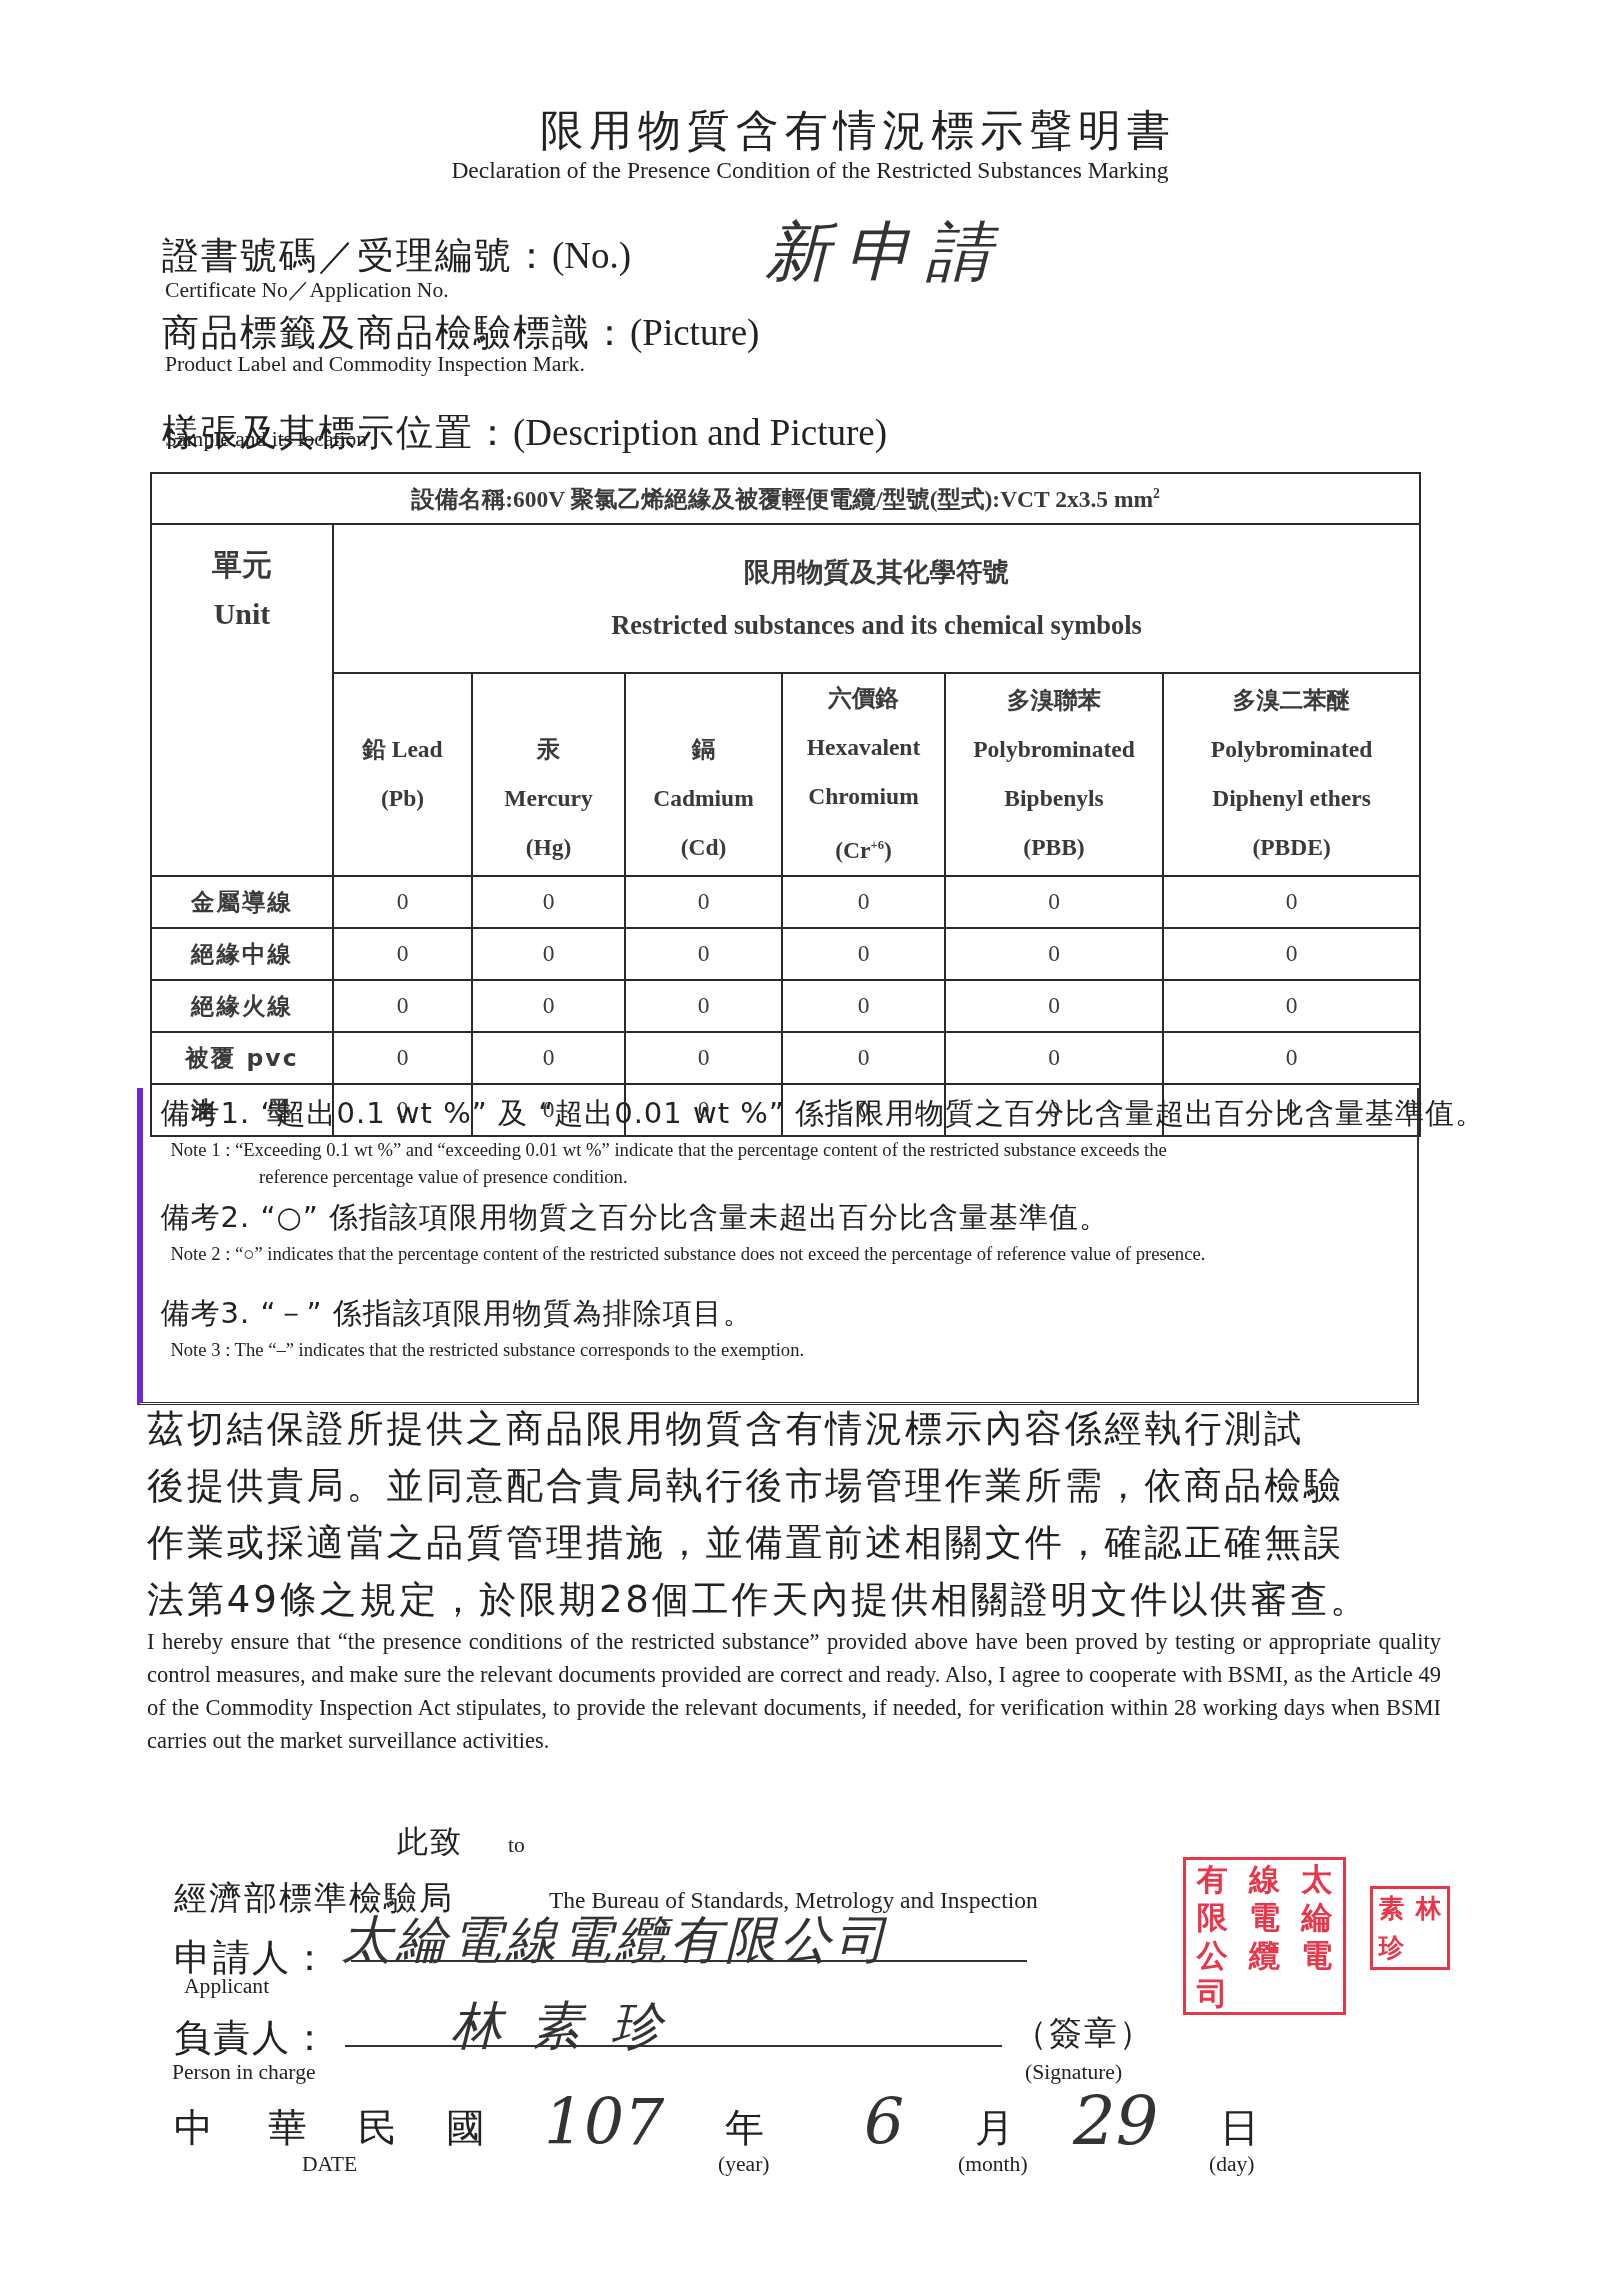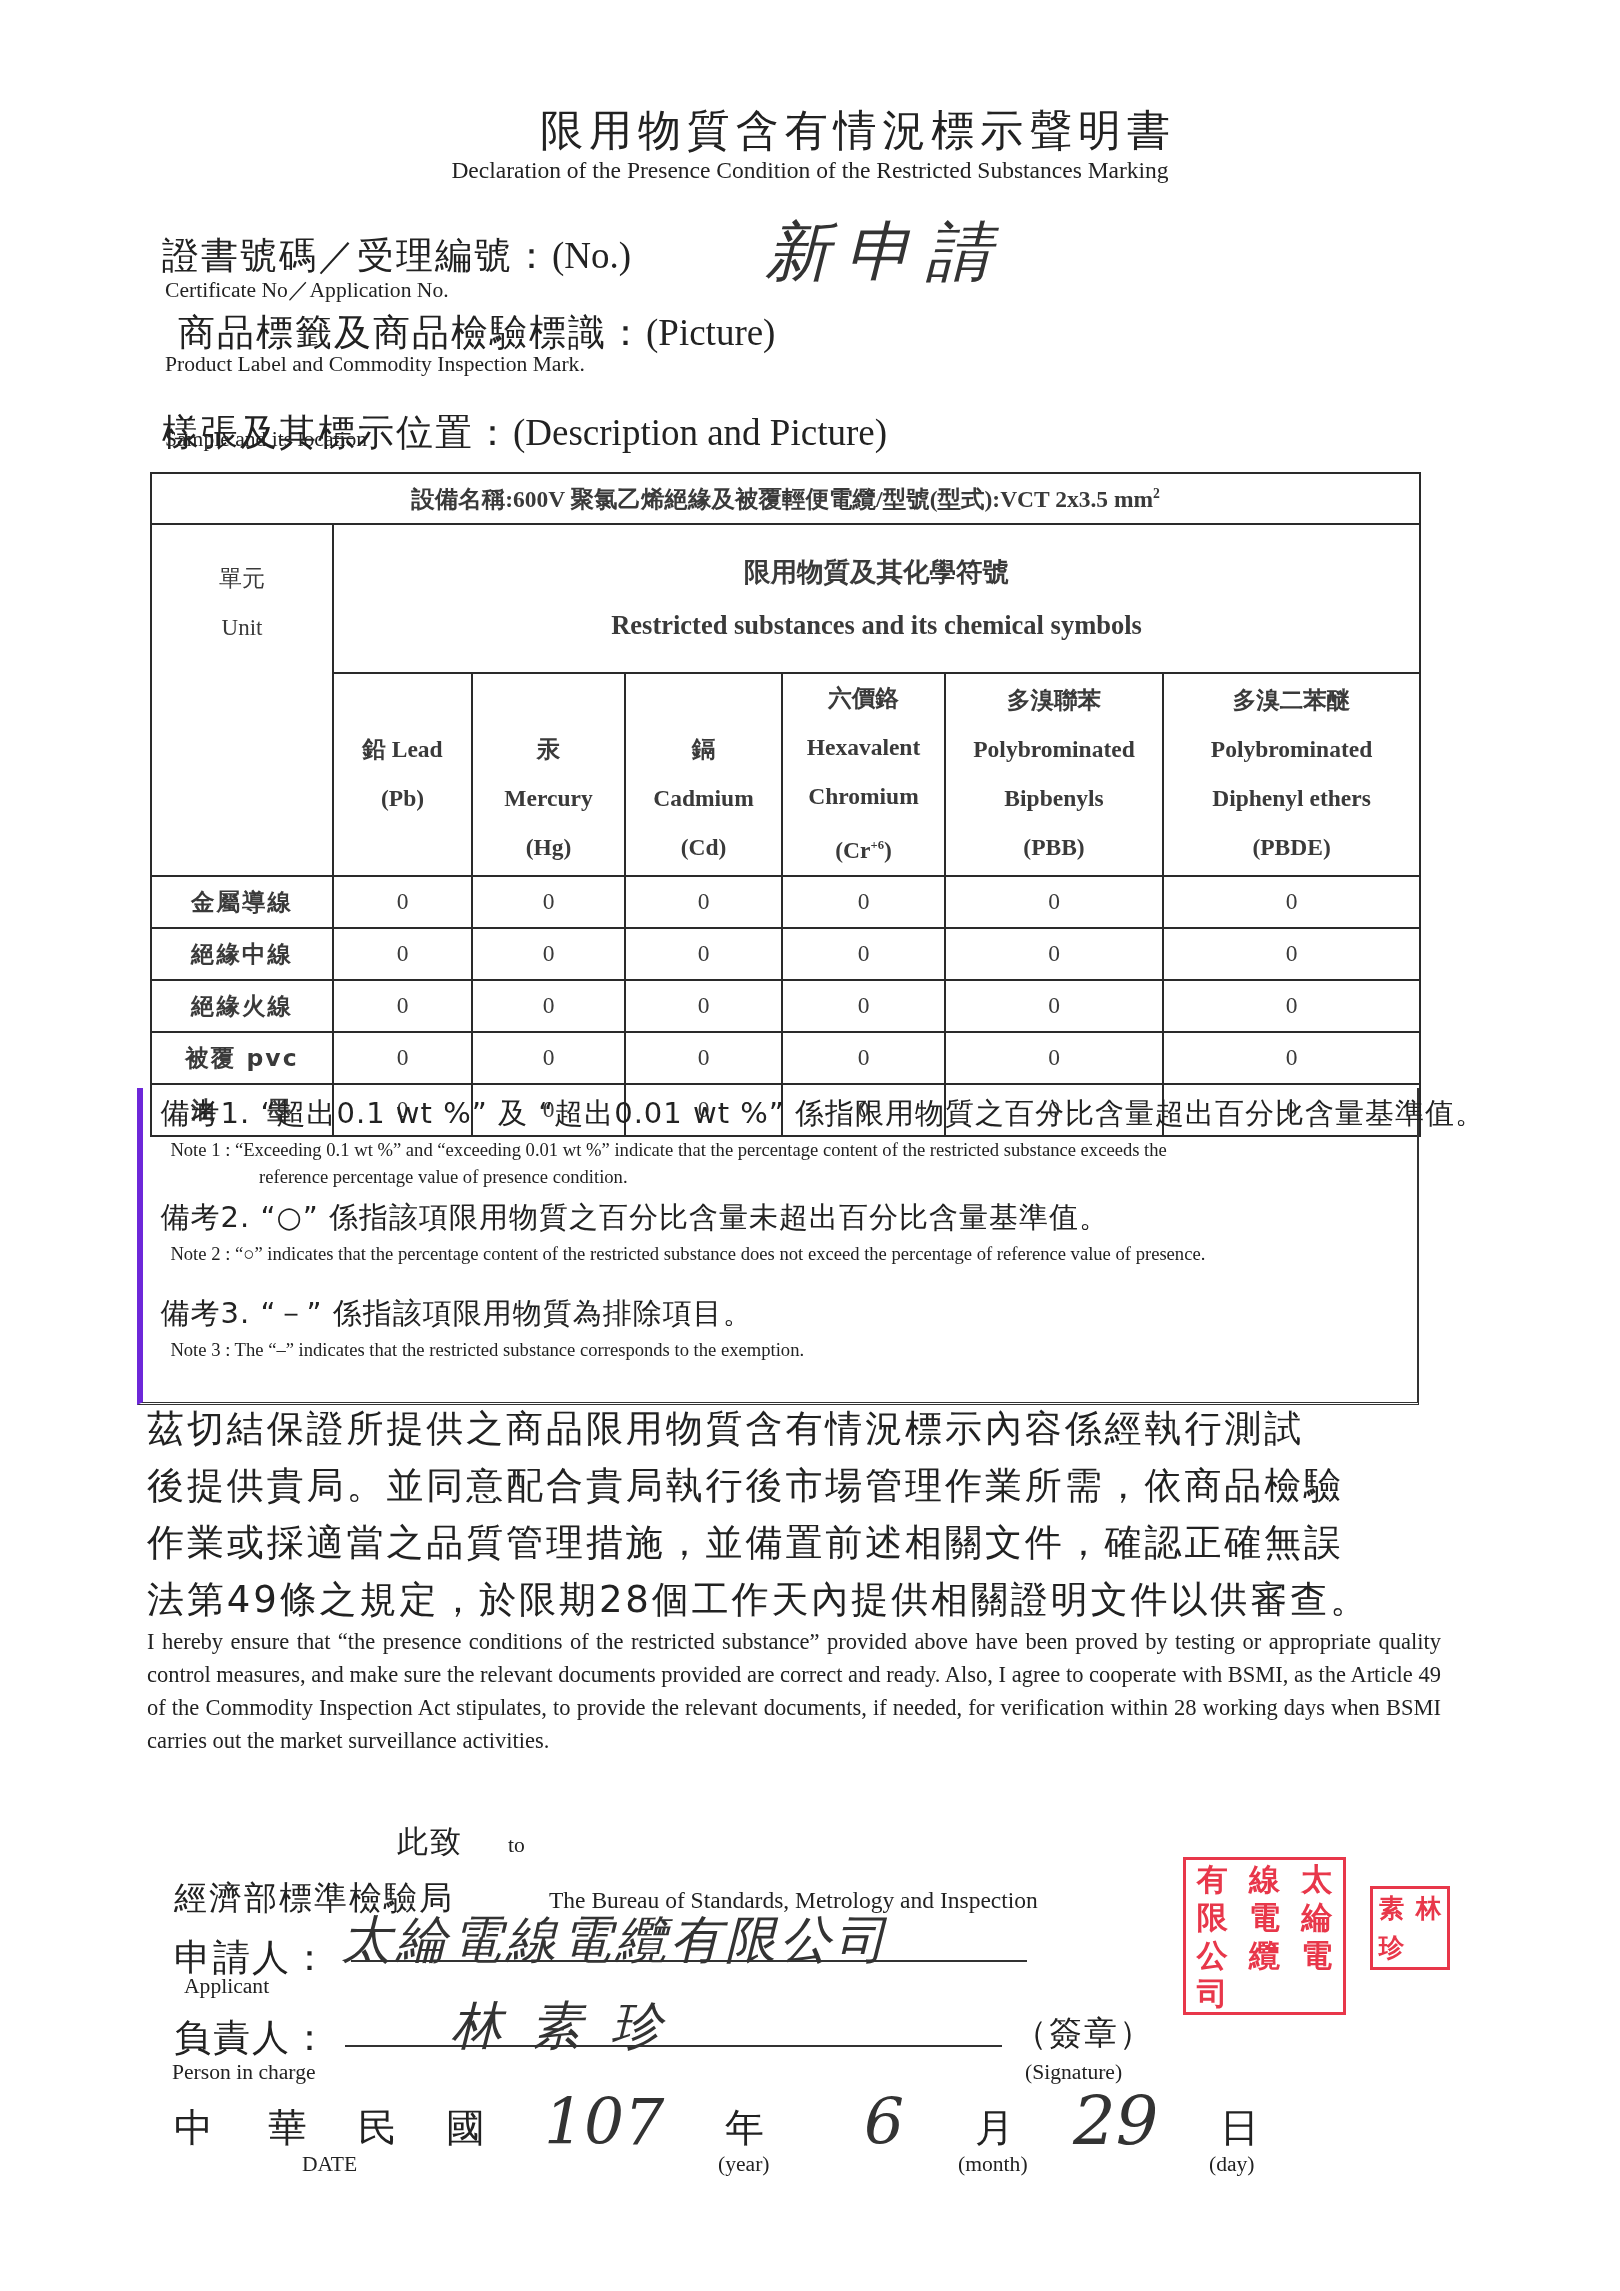--- a/index.html
+++ b/index.html
@@ -14,21 +14,21 @@
   .field-zh .paren { font-family:"Liberation Serif",serif; letter-spacing:0; }
   .field-en { font-size:21.6px; font-family:"Liberation Serif",serif; color:#222; }
   .hand { font-family:"DejaVu Serif",serif; font-style:italic; color:#333; font-weight:normal; }
 
   
   .tbl-wrap { left:150px; top:472px; width:1268px; }
   table.rs { border-collapse:collapse; width:100%; table-layout:fixed; font-family:"Liberation Serif",serif; color:#3a3a3a; }
   table.rs td { border:2px solid #2a2a2a; text-align:center; vertical-align:middle; padding:0; }
   table.rs .equip { height:49px; font-size:23.5px; font-weight:bold; }
   table.rs .equip sup { font-size:13.7px; }
-  table.rs .unit { font-size:23px; font-weight:normal; line-height:49px; vertical-align:top; padding-top:29px; }
+  table.rs .unit { font-size:30px; font-weight:bold; line-height:49px; vertical-align:top; padding-top:15px; }
   table.rs .rs-head { height:147px; font-size:26.5px; font-weight:bold; line-height:53px; }
   table.rs .sub { height:188px; font-size:23.5px; font-weight:bold; line-height:49px; }
   table.rs .sub sup { font-size:12.7px; }
   table.rs .row td { height:50px; font-size:23.5px; }
   table.rs .row td.lbl { font-weight:bold; font-size:23.5px; letter-spacing:2px; font-family:"DejaVu Sans",sans-serif; }
 
   
   .notes { left:137px; top:1088px; width:1274px; height:314px; border-left:6px solid #6d28d9; border-right:2px solid #333; border-bottom:3.9px double #333; }
   .note-zh { font-size:29px; font-family:"DejaVu Sans",sans-serif; color:#222; letter-spacing:1px; }
   .note-en { font-size:18.6px; font-family:"Liberation Serif",serif; color:#222; }
@@ -44,21 +44,21 @@
 
 <div class="abs title-zh">限用物質含有情況標示聲明書</div>
 <div class="abs title-en">Declaration of the Presence Condition of the Restricted Substances Marking</div>
 
 <div class="abs field-zh" style="left:162px; top:231px;">
   <span>證書號碼／受理編號：</span><span class="paren">(No.)</span>
 </div>
 <div class="abs field-en" style="left:165px; top:275px;">Certificate No／Application No.</div>
 <div class="abs hand" style="left:765px; top:208px; font-size:65px; letter-spacing:15.7px;">新申請</div>
 
-<div class="abs field-zh" style="left:162px; top:308px;margin-left:16px;">
+<div class="abs field-zh" style="left:162px; top:308px;">
   <span>商品標籤及商品檢驗標識：</span><span class="paren">(Picture)</span>
 </div>
 <div class="abs field-en" style="left:165px; top:352px;">Product Label and Commodity Inspection Mark.</div>
 
 <div class="abs field-zh" style="left:162px; top:368px;margin-top:40px;">
   <span>樣張及其標示位置：</span><span class="paren">(Description and Picture)</span>
 </div>
 <div class="abs field-en" style="left:165px; top:427px;">Sample and its location</div>
 
 <div class="abs tbl-wrap">

